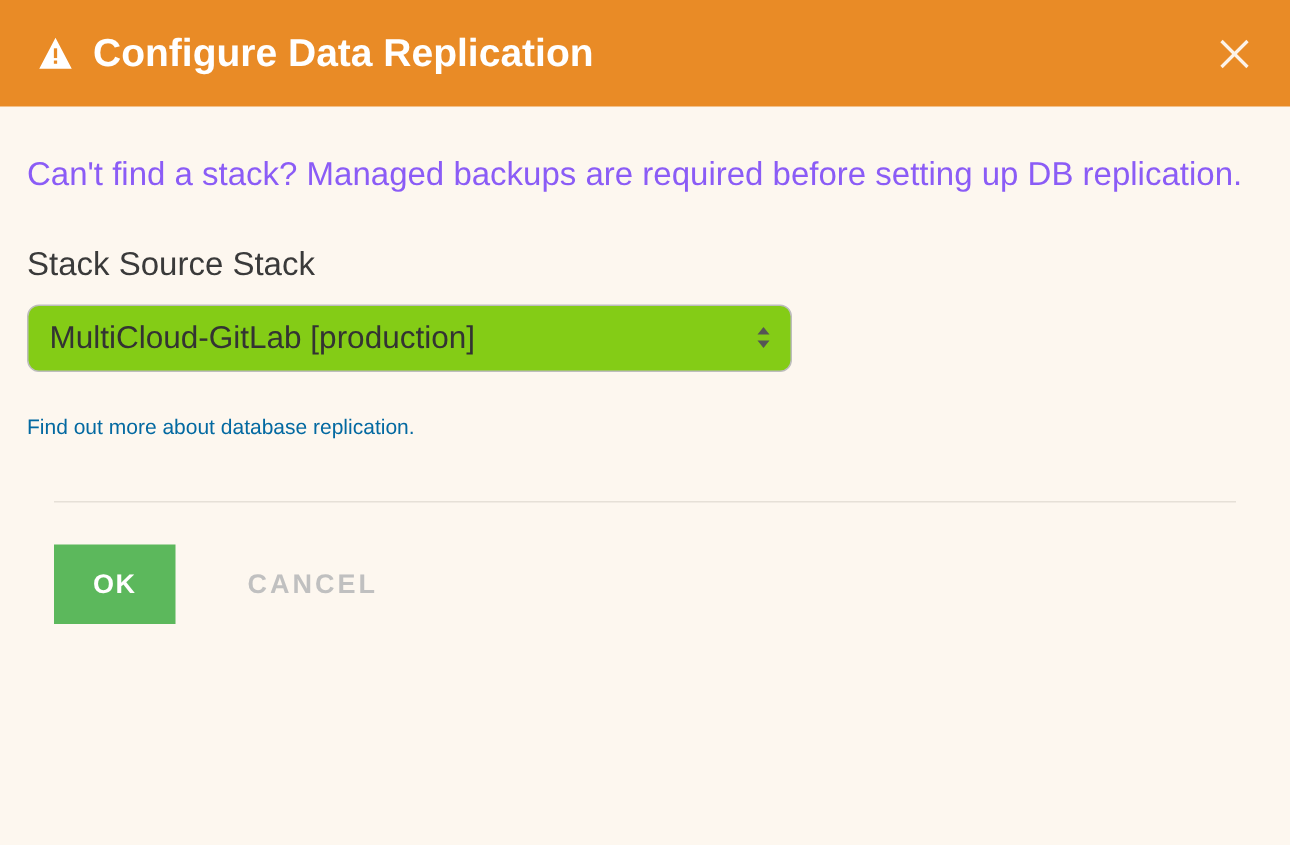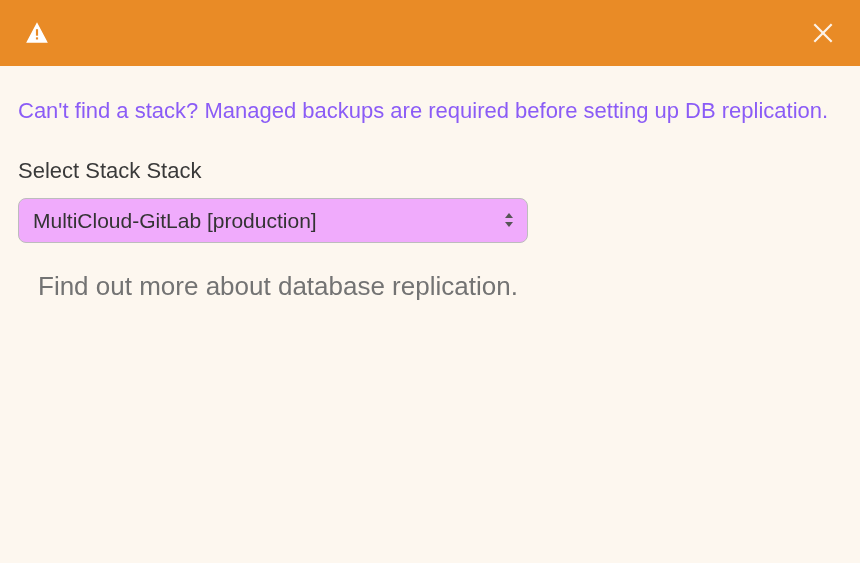--- a/index.html
+++ b/index.html
@@ -71,21 +71,21 @@
     .select-wrapper {
       position: relative;
       width: 510px;
       margin-bottom: 28px;
     }
     .select-field {
       width: 100%;
       padding: 10px 44px 10px 14px;
       font-size: 21px;
       color: #333;
-      background: #f0abfc;
+      background: #84cc16;
       border: 1px solid #bdbdbd;
       border-radius: 8px;
       appearance: none;
       -webkit-appearance: none;
       cursor: pointer;
       font-family: inherit;
     }
     .select-arrows {
       position: absolute;
       right: 14px;
@@ -105,26 +105,25 @@
       font-size: 20px;
       color: #3a3a3a;
       line-height: 1.4;
       margin-bottom: 22px;
     }
     .warning-label {
       color: #d66812;
       font-weight: 700;
     }
     .learn-more-link {
-      font-size: 26px;
-      color: #737373;
+      font-size: 14px;
+      color: #0369a1;
       text-decoration: none;
       cursor: pointer;
       display: inline-block;
-      margin-left: 20px;
     }
     .modal-footer {
       border-top: 1px solid #e6e0d7;
       margin: 40px 18px 0 18px;
       padding-top: 28px;
       display: flex;
       align-items: center;
       gap: 48px;
     }
     .ok-button {
@@ -156,45 +155,50 @@
   <div class="modal-header">
     <div class="modal-header-left">
       <span class="warning-triangle-icon">
         <svg viewBox="0 0 24 24" fill="#fff">
           <path d="M12 2 L22 21 L2 21 Z M12 9 L12 14 M12 16.5 L12 18" stroke="#fff" stroke-width="0" fill="#fff"></path>
           <path d="M12 3.5 L21 20 L3 20 Z" fill="#fff"></path>
           <rect x="11" y="8.5" width="2" height="6" fill="#e98b26"></rect>
           <rect x="11" y="16" width="2" height="2" fill="#e98b26"></rect>
         </svg>
       </span>
+      <h1 class="modal-title">Configure Data Replication</h1>
     </div>
     <span class="close-icon">
       <svg viewBox="0 0 24 24" stroke="#fff" stroke-width="2" fill="none">
         <line x1="4" y1="4" x2="20" y2="20"></line>
         <line x1="20" y1="4" x2="4" y2="20"></line>
       </svg>
     </span>
   </div>
 
   <div class="modal-body">
     <p class="help-text">Can't find a stack? Managed backups are required before setting up DB replication.</p>
 
-    <div class="form-label">Select Stack Stack</div>
+    <div class="form-label">Stack Source Stack</div>
 
     <div class="select-wrapper">
       <select class="select-field">
         <option>MultiCloud-GitLab [production]</option>
       </select>
       <span class="select-arrows">
         <svg viewBox="0 0 10 7">
             <path d="M1 6 L5 1 L9 6 Z" fill="#555"></path>
           </svg>
         <svg viewBox="0 0 10 7">
             <path d="M1 1 L5 6 L9 1 Z" fill="#555"></path>
           </svg>
       </span>
     </div>
 
 
     <a class="learn-more-link">Find out more about database replication.</a>
 
+    <div class="modal-footer">
+      <button class="ok-button">OK</button>
+      <button class="cancel-button">CANCEL</button>
+    </div>
   </div>
 </div>
 
 </body></html>

